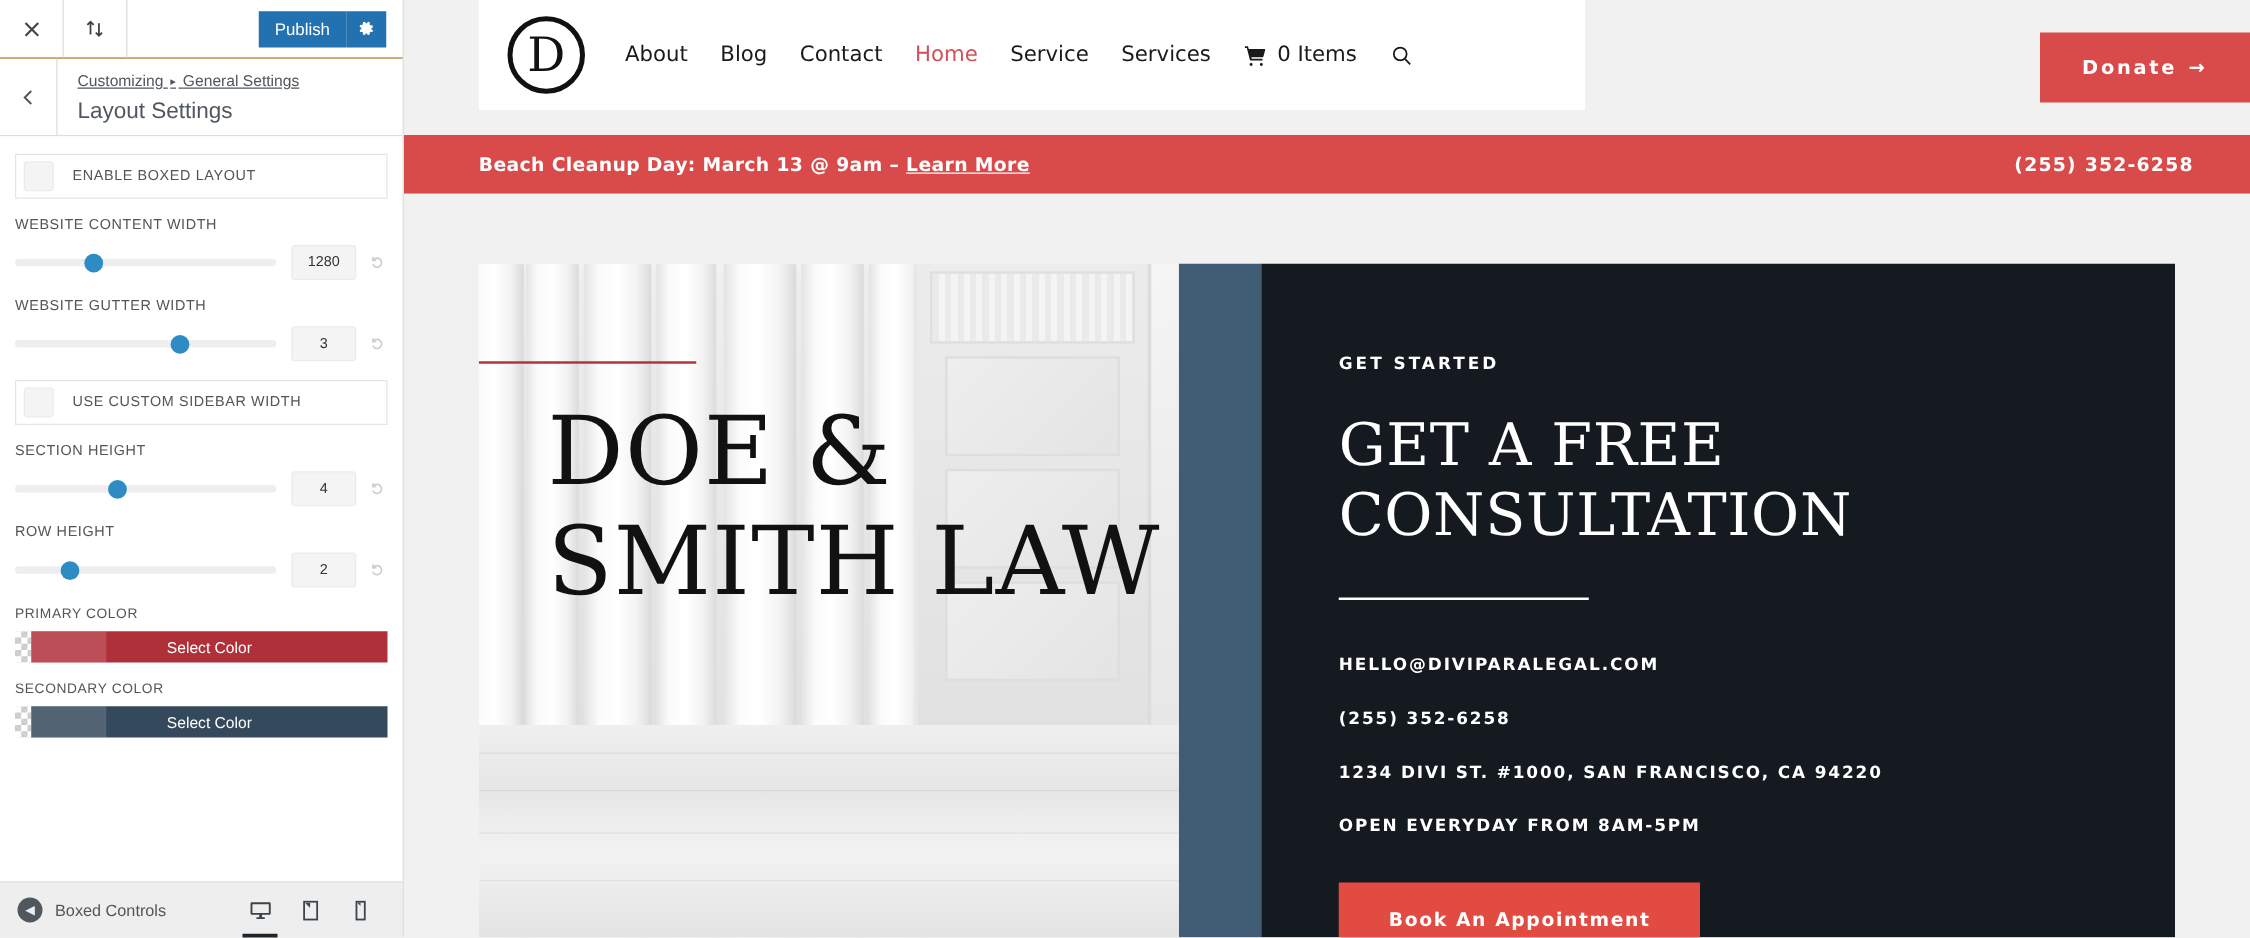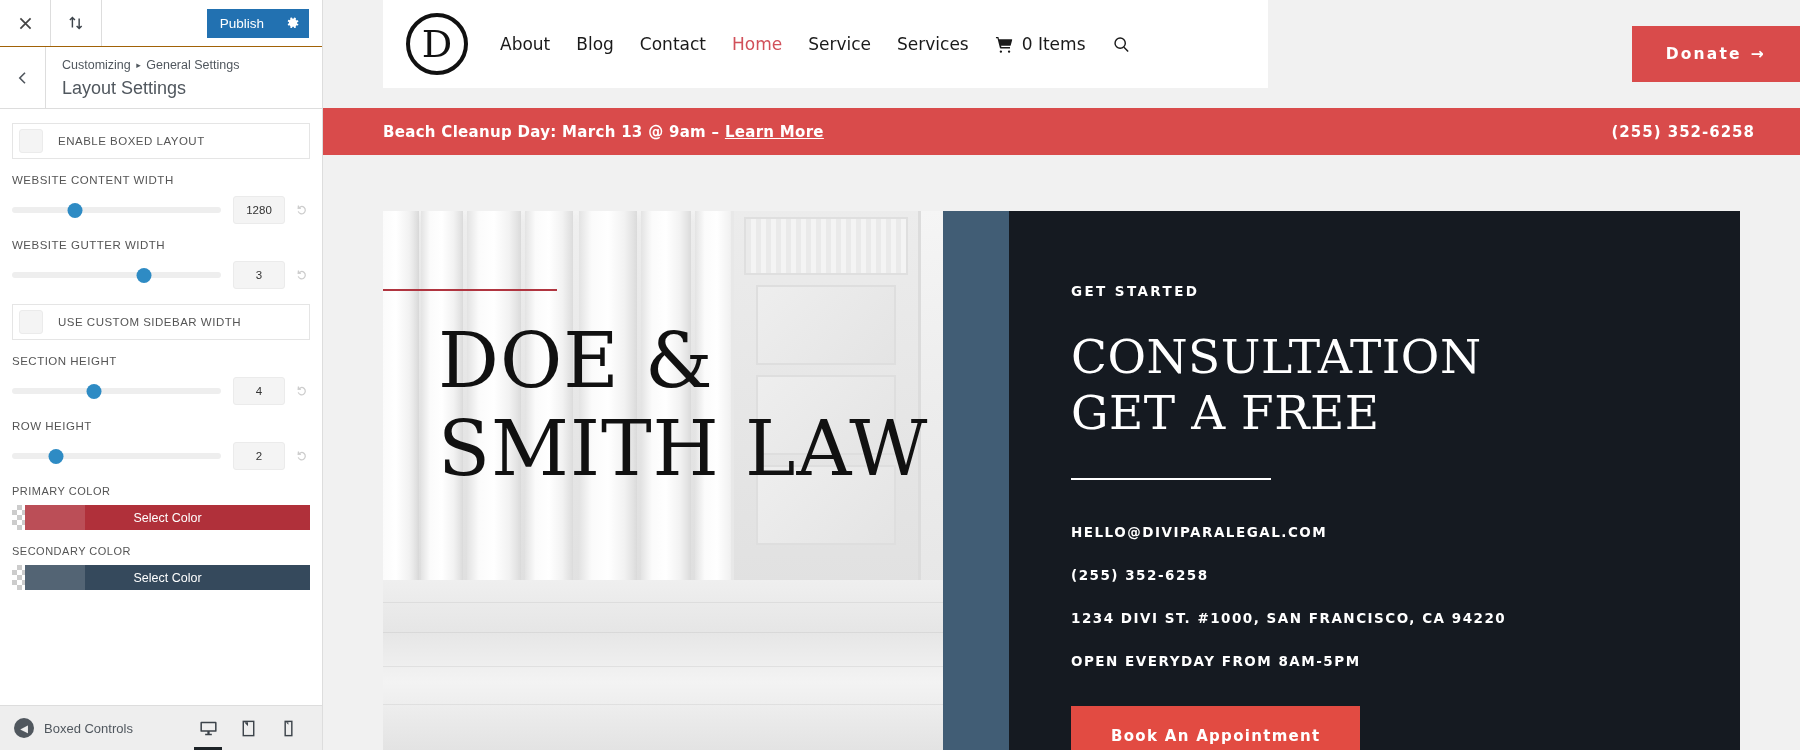--- a/index.html
+++ b/index.html
@@ -49,21 +49,21 @@
 
   .cz-header {
     background: #fff; border-bottom: 1px solid #ddd;
     display: flex; align-items: stretch; flex: 0 0 62px; height: 62px;
   }
   .cz-back {
     width: 46px; display: flex; align-items: center; justify-content: center;
     border-right: 1px solid #ddd; cursor: pointer; color: #50575e; font-size: 19px;
   }
   .cz-header-text { padding: 10px 0 0 16px; }
-  .cz-breadcrumb { font-size: 12.5px; color: #50575e; line-height: 1.4; }
+  .cz-breadcrumb { font-size: 12.5px; color: #50575e; line-height: 1.4; text-decoration: underline; }
   .cz-breadcrumb .sep { font-size: 9px; vertical-align: middle; padding: 0 2px; }
   .cz-section-title { font-size: 18px; color: #50575e; font-weight: 400; line-height: 1.45; }
 
   .cz-body {
     flex: 1; background: #fff; overflow: hidden; position: relative;
     padding: 14px 12px 0 12px;
   }
 
   .ctrl { margin-bottom: 15px; position: relative; }
 
@@ -543,22 +543,22 @@
               <div class="l2">SMITH LAW</div>
             </div>
           </div>
         </div>
 
         <div class="hero-accent"></div>
 
         <div class="hero-right">
           <div class="get-started" style="text-transform:uppercase">Get Started</div>
           <h1 class="consult-title">
+            <div>GET A FREE</div>
             <div>CONSULTATION</div>
-            <div>GET A FREE</div>
           </h1>
           <div class="white-rule"></div>
           <div class="contact-line">HELLO@DIVIPARALEGAL.COM</div>
           <div class="contact-line">(255) 352-6258</div>
           <div class="contact-line">1234 DIVI ST. #1000, SAN FRANCISCO, CA 94220</div>
           <div class="contact-line">OPEN EVERYDAY FROM 8AM-5PM</div>
           <button class="book-btn">Book An Appointment</button>
         </div>
       </div>
     </section>

